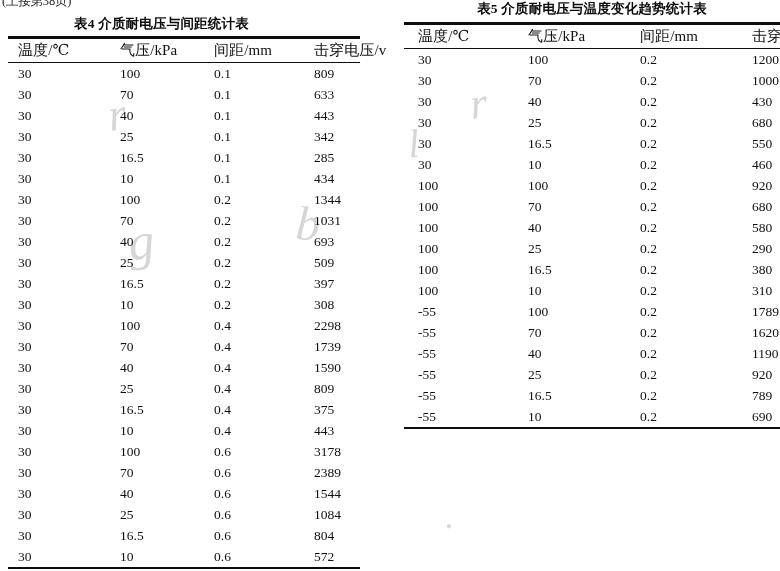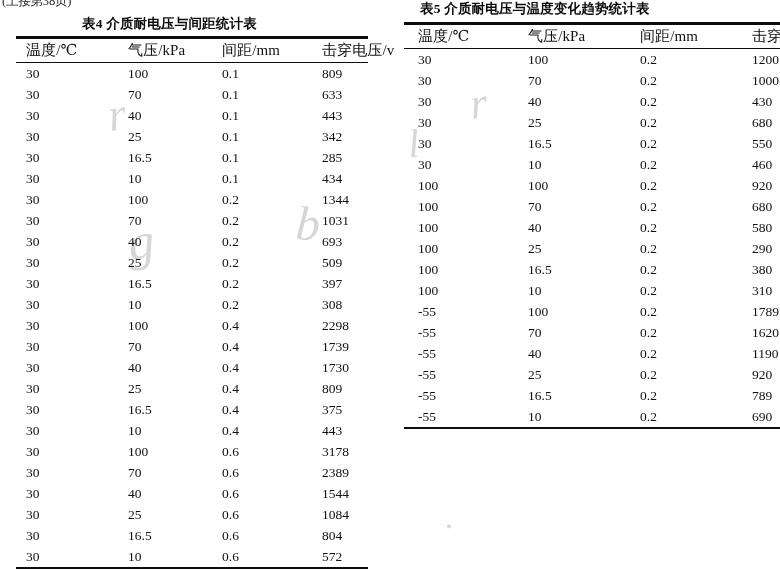--- a/index.html
+++ b/index.html
@@ -27,33 +27,33 @@
     letter-spacing: -0.2px;
     color: #262626;
     white-space: nowrap;
   }
 
   
   .panel {
     position: absolute;
     top: 0;
   }
-  .panel-left  { left: 16px;   width: 352px; }
+  .panel-left  { left: 8px;   width: 352px; }
   .panel-right { left: 404px; width: 376px; }
 
   .tbl-title {
     font-weight: bold;
     font-size: 13.5px;
     line-height: 16px;
     letter-spacing: 0.2px;
     white-space: nowrap;
     color: #0b0b0b;
   }
   .title-left  { margin: 16px 0 0 66px; }
-  .title-right { margin: 1px 16px 0 16px; }
+  .title-right { margin: 1px 16px 0 16px; text-align: center; }
 
   
   .rule {
     background: #0d0d0d;
     width: 100%;
   }
   .rule-top    { height: 2.6px; }
   .rule-head   { height: 1.1px; }
   .rule-bottom { height: 2.6px; }
 
@@ -227,21 +227,21 @@
         <tr>
           <td>30</td>
           <td>70</td>
           <td>0.4</td>
           <td>1739</td>
         </tr>
         <tr>
           <td>30</td>
           <td>40</td>
           <td>0.4</td>
-          <td>1730</td>
+          <td>1590</td>
         </tr>
         <tr>
           <td>30</td>
           <td>25</td>
           <td>0.4</td>
           <td>809</td>
         </tr>
         <tr>
           <td>30</td>
           <td>16.5</td>

